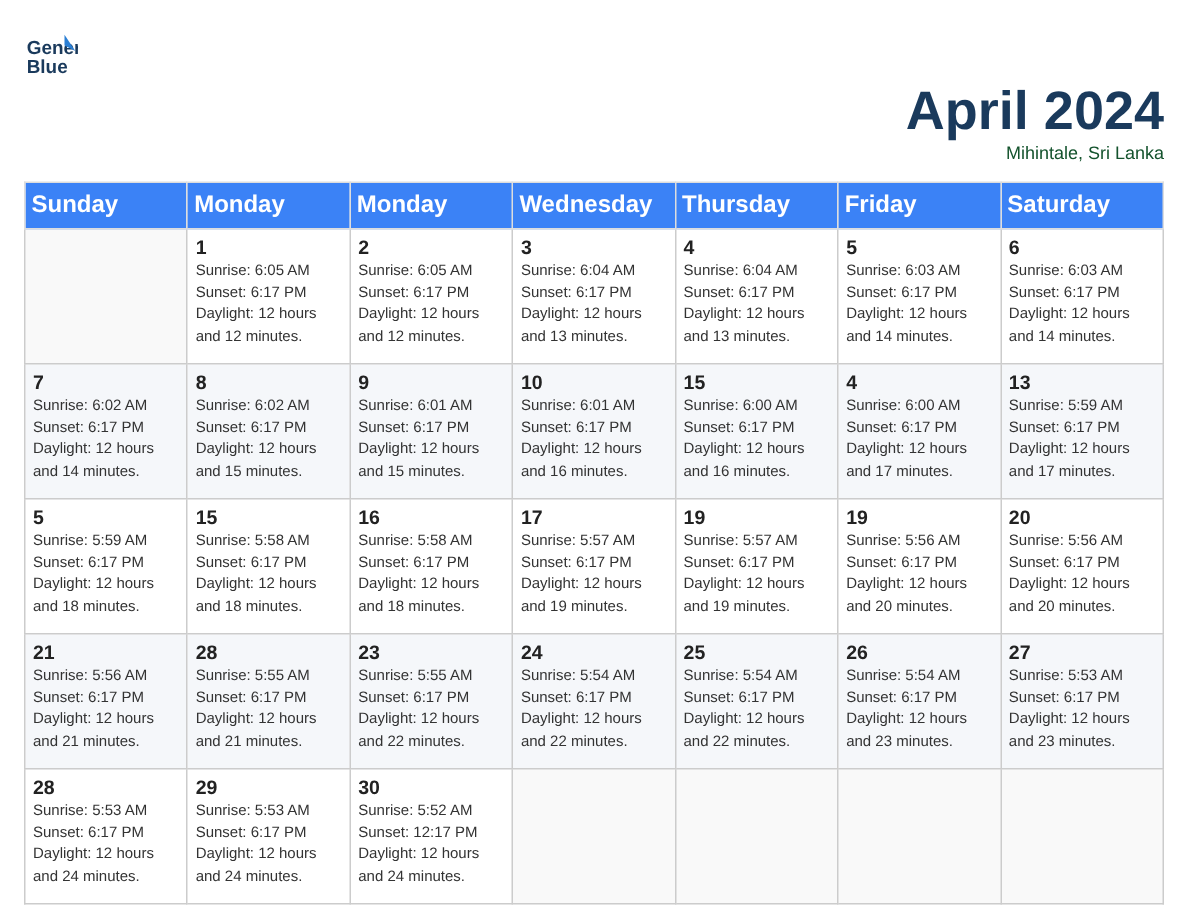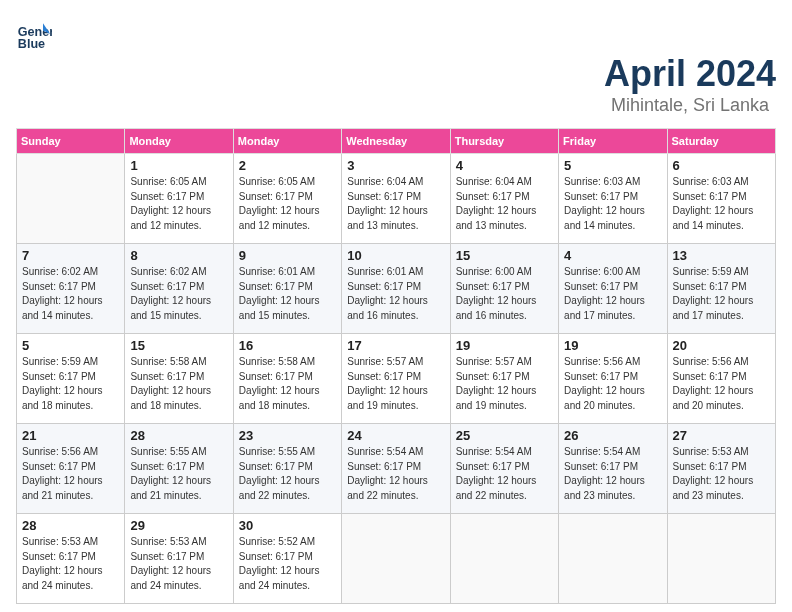--- a/index.html
+++ b/index.html
@@ -28,33 +28,32 @@
     .title-area {
       text-align: right;
     }
     .month-title {
       font-size: 36px;
       font-weight: bold;
       color: #1a3a5c;
       margin-top: 37px;
     }
     .location-title {
-      font-size: 18px;
-      color: #737373;
-      text-align: center;
+      font-size: 12px;
+      color: #14532d;
     }
     table {
       width: 100%;
       border-collapse: collapse;
       table-layout: fixed;
     }
     thead tr th {
-      background: #ec4899;
+      background: #3b82f6;
       color: #fff;
-      font-size: 11px;
+      font-size: 16px;
       padding: 6px 4px;
       text-align: left;
       border: 1px solid #ddd;
     }
     tbody tr td {
       border: 1px solid #ccc;
       vertical-align: top;
       padding: 4px 5px;
       font-size: 11px;
       color: #333;
@@ -321,21 +320,21 @@
         <td>
           <span class="day-number">29</span>
           <div class="day-info" style="white-space: pre-line;">Sunrise: 5:53 AM
 Sunset: 6:17 PM
 Daylight: 12 hours
 and 24 minutes.</div>
         </td>
         <td>
           <span class="day-number">30</span>
           <div class="day-info" style="white-space: pre-line;">Sunrise: 5:52 AM
-Sunset: 6:17 PM
+Sunset: 12:17 PM
 Daylight: 12 hours
 and 24 minutes.</div>
         </td>
         <td class="empty-cell"></td>
         <td class="empty-cell"></td>
         <td class="empty-cell"></td>
         <td class="empty-cell"></td>
       </tr>
     </tbody>
 </table>

